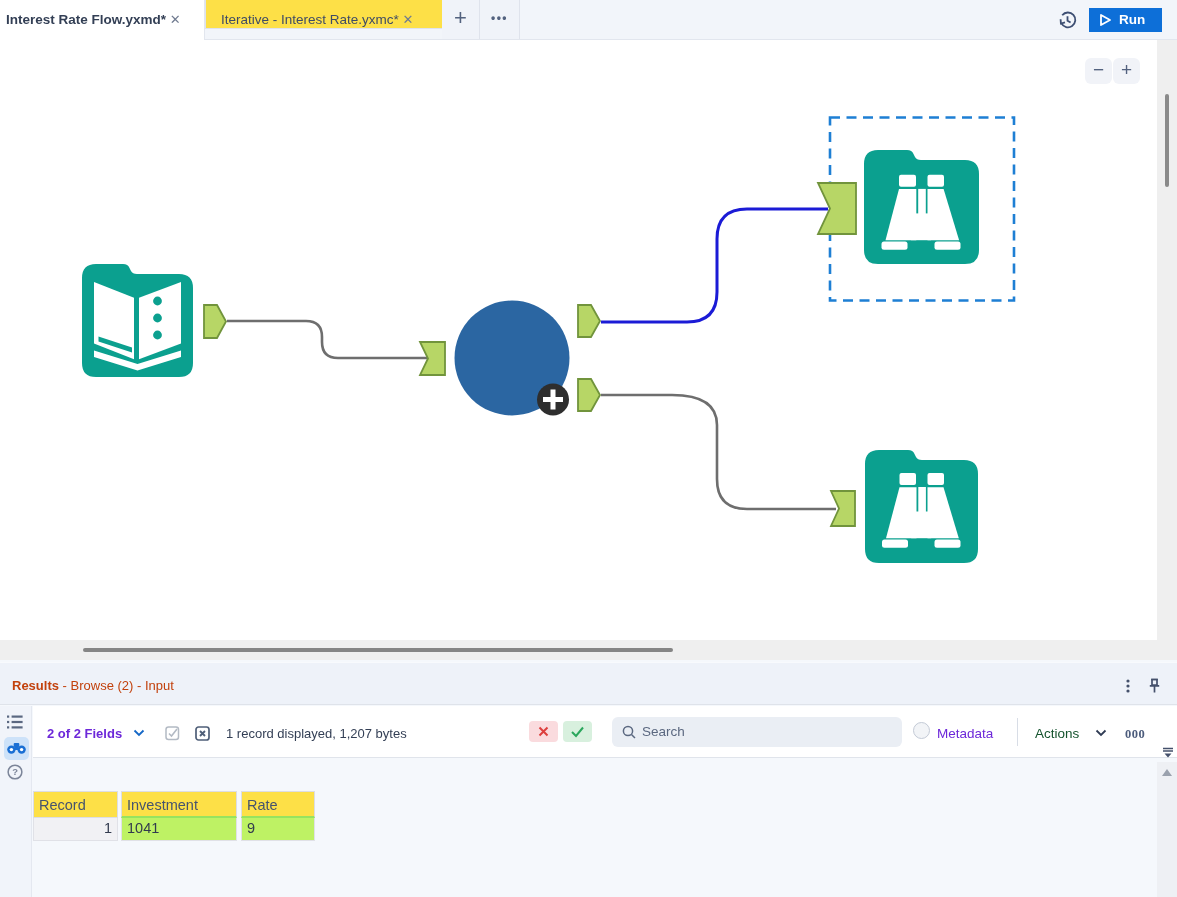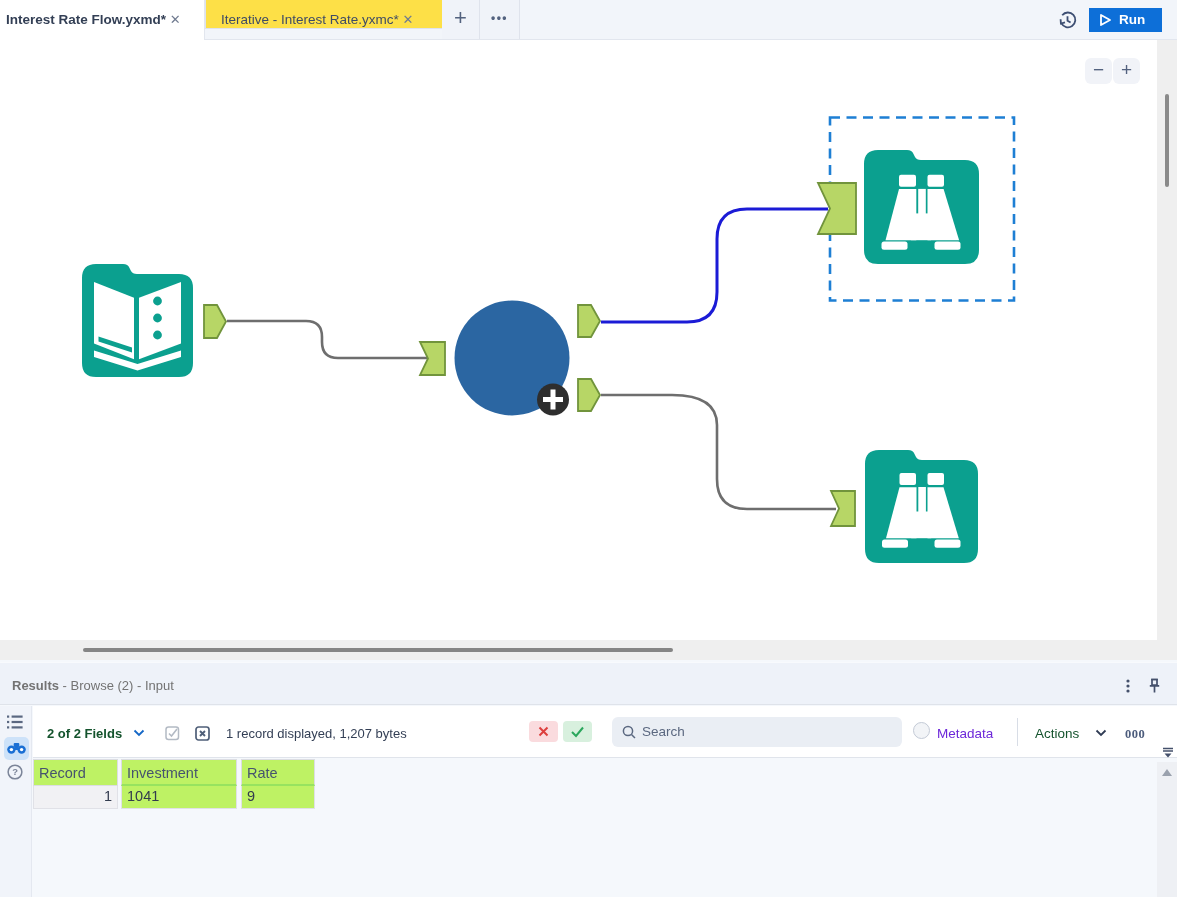--- a/index.html
+++ b/index.html
@@ -36,43 +36,43 @@
   #vthumb { position:absolute; left:1165px; top:94px; width:4px; height:93px; background:#8a8a8a; border-radius:2px; }
   #hgutter { position:absolute; left:0; top:640px; width:1177px; height:20px; background:#efefef; }
   #hthumb { position:absolute; left:83px; top:648px; width:590px; height:3.5px; background:#858585; border-radius:2px; }
   .zoombtn { position:absolute; top:58px; width:27px; height:26px; background:#f1f3f8;
     border-radius:6px; color:#53627f; text-align:center; font-size:19px; line-height:24px; }
 
   
   #results { position:absolute; left:0; top:660px; width:1177px; height:237px; background:#f5f8fc; }
   #rhead { position:absolute; left:0; top:2px; width:1177px; height:43px; background:#eef2f9;
     border-top:1px solid #f8fafd; border-bottom:1px solid #dfe3ea; }
-  #rhead .t { position:absolute; left:12px; top:15px; font-size:13px; color:#737373;text-align:center; }
+  #rhead .t { position:absolute; left:12px; top:15px; font-size:13px; color:#c2410c;text-align:center; }
   #leftstrip { position:absolute; left:0; top:46px; width:32px; height:191px; background:#f1f4fa; border-right:1px solid #e4e8f0; }
   #toolbar { position:absolute; left:33px; top:46px; width:1144px; height:52px; background:#fff;
     border-bottom:1px solid #e0e4eb; }
-  .tb-blue { position:absolute; left:14px; top:20px; font-size:13px; font-weight:700; color:#14532d; }
+  .tb-blue { position:absolute; left:14px; top:20px; font-size:13px; font-weight:700; color:#6d28d9; }
   .tb-count { position:absolute; left:193px; top:20px; font-size:13px; color:#333f55; }
   .btn-red { position:absolute; left:496px; top:15px; width:29px; height:21px; background:#fadbde; border-radius:4px; }
   .btn-green { position:absolute; left:530px; top:15px; width:29px; height:21px; background:#d8f0de; border-radius:4px; }
   #search { position:absolute; left:579px; top:11px; width:290px; height:30px; background:#eaeef4;
     border-radius:6px;text-align:right; }
   #search span { position:absolute; left:30px; top:7px; font-size:13.5px; color:#5b6880; }
   #radio { position:absolute; left:880px; top:16px; width:17px; height:17px; border-radius:50%;
     background:#f2f4f7; border:1.5px solid #c3cad6; }
   .meta { position:absolute; left:904px; top:20px; font-size:13.5px; color:#6d28d9; }
   .actdiv { position:absolute; left:984px; top:12px; width:1px; height:28px; background:#d8dde6; }
   .actions { position:absolute; left:1002px; top:20px; font-size:13.5px; color:#14532d; }
   .zeros { position:absolute; left:1092px; top:21px; font-size:12.5px; font-weight:700; color:#4c5c7c; letter-spacing:0.5px;font-family:Liberation Serif, serif;}
 
   
   #grid { position:absolute; left:33px; top:99px; }
   .col { position:absolute; top:0; }
-  .hcell { height:27px; background:#bef264; border:1px solid #dcdde3; font-size:14.5px; color:#46536e;
-     padding:5px 0 0 5px; }
+  .hcell { height:27px; background:#fde047; border:1px solid #dcdde3; font-size:14.5px; color:#46536e;
+     padding:5px 0 0 5px;margin-top:32px; }
   .dcell { height:23px; background:#bef264; border:1px solid #e0e1e7; border-top:none; font-size:14.5px;
      color:#323b4e; padding:2px 5px 0 5px; }
   .gl { border-bottom:2.5px solid #97e35f; }
   #rstrip { position:absolute; left:1157px; top:102px; width:20px; height:135px; background:#eef0f4; }
 </style>
 </head>
 <body>
 
 <div id="tabbar"></div>
 <div class="tab-active">

